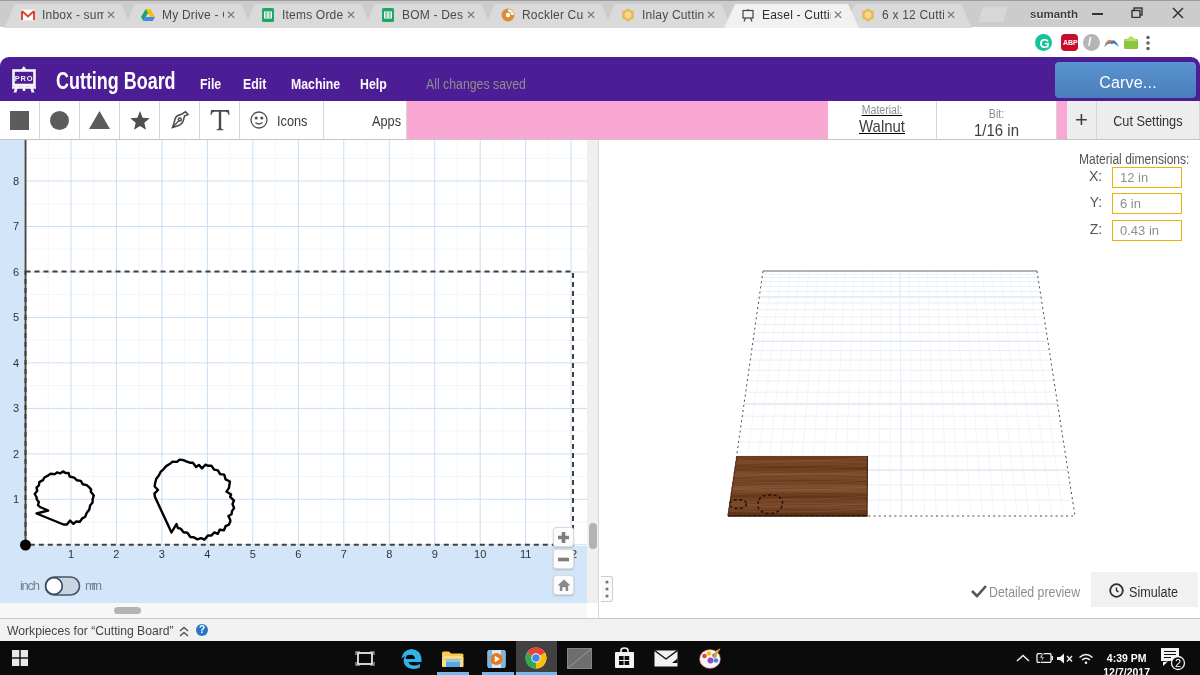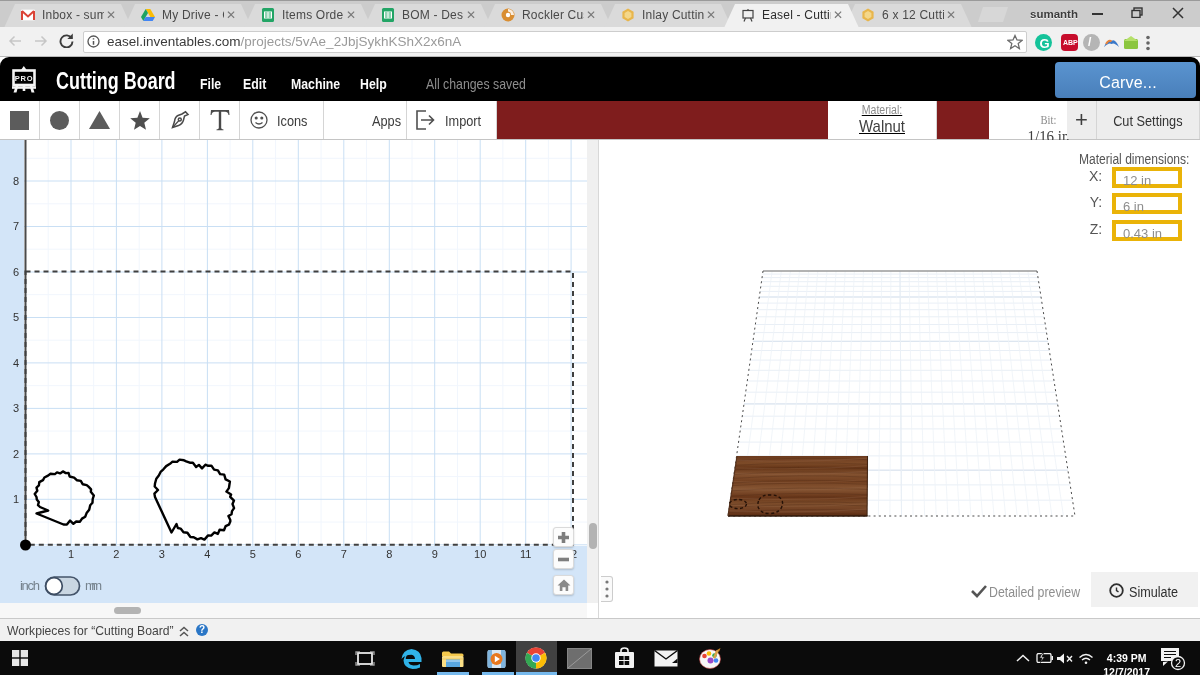--- a/index.html
+++ b/index.html
@@ -19,47 +19,47 @@
 .winbtn { position:absolute; color:#333; }
 
 
 #addrbar { top:27px; left:0; width:1200px; height:30px; background:#f1f1f1; border-bottom:1px solid #b9b9b9; }
 #omnibox { position:absolute; top:4px; left:83px; width:944px; height:22px; background:#fff; border:1px solid #cdcdcd; border-radius:2px; font-size:13.5px; color:#9a9a9a; line-height:20px; padding-left:23px; }
 #omnibox b { color:#3a3a3a; font-weight:normal; }
 .navicon { position:absolute; top:6px; font-size:16px; color:#8a8a8a; }
 .ext { position:absolute; top:34px; width:17px; height:17px; border-radius:50%; }
 
 
-#eheader { top:57px; left:0; width:1200px; height:60px; background:#000000; color:#fff;border-radius:9px; }
+#eheader { top:57px; left:0; width:1200px; height:60px; background:#4c1d95; color:#fff;border-radius:9px; }
 #eheader .menu { position:absolute; top:18px; font-size:15px; font-weight:bold; color:#fcfcfc; transform:scaleX(0.82); transform-origin:0 50%; }
 #etitle { position:absolute; top:11px; left:56px; font-size:23px; font-weight:bold; color:#fff; transform:scaleX(0.78); transform-origin:0 50%; white-space:nowrap; }
 #saved { position:absolute; top:18px; left:426px; font-size:15px; color:#8e8e8e; transform:scaleX(0.82); transform-origin:0 50%; white-space:nowrap; }
 #carvebtn { position:absolute; top:5px; left:1055px; width:141px; height:36px; background:linear-gradient(#5a94d0,#497fba); border-radius:4px; color:#fff; font-size:16px; text-align:center; line-height:41px; letter-spacing:0.2px; padding-left:5px; }
 
 
-#etoolbar { top:101px; left:0; width:1200px; height:39px; background:#7f1d1d; border-bottom:1px solid #c4c4c4; }
+#etoolbar { top:101px; left:0; width:1200px; height:39px; background:#f9a8d4; border-bottom:1px solid #c4c4c4; }
 .tcell { position:absolute; top:0; height:38px; background:#fff; border-right:1px solid #d5d5d5; display:flex; align-items:center; justify-content:center; }
 .tcell.gray { background:#ededed; }
 .tlabel { font-size:15px; color:#3c3c3c; margin-left:9px; transform:scaleX(0.85); transform-origin:0 50%; }
 .sublabel { font-size:12px; color:#8b8b8b; text-align:center; line-height:13px; transform:scaleX(0.88); }
 .subval { font-size:17px; color:#3f3f3f; text-align:center; line-height:19px; transform:scaleX(0.88); }
 
 
 #canvasarea { top:140px; left:0; width:598px; height:478px; background:#fff; }
 #vscroll { position:absolute; left:587px; top:0; width:11px; height:463px; background:#f0f0f0; }
 #vthumb { position:absolute; left:1.5px; top:383px; width:8px; height:26px; background:#b3b3b3; border-radius:4px; }
 #hscrollstrip { position:absolute; left:0; top:463px; width:587px; height:15px; background:#f7f7f7; }
 #hthumb { position:absolute; left:114px; top:4px; width:27px; height:7px; background:#b3b3b3; border-radius:3.5px; }
 .zbtn { position:absolute; left:553px; width:21px; height:20px; background:#fcfcfc; border:1px solid #dadada; border-radius:3px; box-shadow:0 1px 2px rgba(0,0,0,0.18); z-index:5; display:flex; align-items:center; justify-content:center; }
 
 
 #rightpanel { top:140px; left:598px; width:602px; height:478px; background:#fff; border-left:1px solid #d8d8d8; }
 #matdim { position:absolute; top:11px; right:11px; font-size:14px; color:#555; transform:scaleX(0.86); transform-origin:100% 50%; white-space:nowrap; }
 .dimrow { position:absolute; right:18px; font-size:14px; color:#555; }
-.dimbox { display:inline-block; width:70px; height:21px; border:4px solid #eab308; font-size:13px; color:#8e8e8e; line-height:19px; padding-left:7px; margin-left:6px; vertical-align:middle; background:#fff; }
+.dimbox { display:inline-block; width:70px; height:21px; border:1px solid #eab308; font-size:13px; color:#8e8e8e; line-height:19px; padding-left:7px; margin-left:6px; vertical-align:middle; background:#fff; }
 #dragdots { position:absolute; left:2px; top:436px; width:12px; height:26px; background:#fafafa; border:1px solid #ccc; border-left:none; border-radius:0 3px 3px 0; display:flex; align-items:center; justify-content:center; }
 #detailtxt { position:absolute; top:444px; left:390px; font-size:14px; color:#8e8e8e; transform:scaleX(0.88); transform-origin:0 50%; white-space:nowrap; }
 #simbtn { position:absolute; top:432px; left:492px; width:107px; height:35px; background:#f1f1f1; }
 
 
 #workbar { top:618px; left:0; width:1200px; height:23px; background:#f1f1f1; border-top:1px solid #c9c9c9; font-size:14px; color:#444; }
 
 
 #taskbar { top:641px; left:0; width:1200px; height:34px; background:#0b0b0b; }
 #searchbox { position:absolute; left:42px; top:1px; width:295px; height:31px; background:#2f2f2f; border:1px solid #4e4e4e; display:flex; align-items:center; }
@@ -150,40 +150,20 @@
       <rect x="0" y="5" width="11" height="2" fill="#333"></rect>
     </svg>
   <svg class="winbtn" style="top:7px; left:1131px;" width="12" height="11" fill="none" stroke="#333" stroke-width="1.4">
       <rect x="3" y="1" width="8" height="7"></rect>
       <rect x="1" y="3.5" width="8" height="7" fill="#ccc"></rect>
     </svg>
   <svg class="winbtn" style="top:7px; left:1172px;" width="12" height="12">
       <path d="M1 1 L11 11 M11 1 L1 11" stroke="#333" stroke-width="1.5"></path>
     </svg>
 
-  <div class="abs" id="addrbar">
-    <svg class="navicon" style="left:8px; top:34px; position:fixed;" width="14" height="14">
-        <path d="M13 7 H2 M6.5 2.5 L2 7 L6.5 11.5" stroke="#c6c6c6" stroke-width="1.5" fill="none"></path>
-      </svg>
-    <svg class="navicon" style="left:34px; top:34px; position:fixed;" width="14" height="14">
-        <path d="M1 7 H12 M7.5 2.5 L12 7 L7.5 11.5" stroke="#c6c6c6" stroke-width="1.5" fill="none"></path>
-      </svg>
-    <svg class="navicon" style="left:59px; top:33px; position:fixed;" width="15" height="15" fill="none">
-        <path d="M12.7 5.4 A6 6 0 1 0 13.5 8.5" stroke="#3c3c3c" stroke-width="1.9"></path>
-        <path d="M13.8 0.5 L13.8 5.9 L8.4 5.9 Z" fill="#3c3c3c"></path>
-      </svg>
-    <div id="omnibox"><b>easel.inventables.com</b>/projects/5vAe_2JbjSykhKShX2x6nA</div>
-    <svg style="position:absolute; left:87px; top:8px;" width="13" height="13" fill="none">
-        <circle cx="6.5" cy="6.5" r="5.5" stroke="#555" stroke-width="1.3"></circle>
-        <path d="M6.5 6 V9.8 M6.5 3.2 V4.6" stroke="#555" stroke-width="1.5"></path>
-      </svg>
-    <svg style="position:absolute; left:1007px; top:7px;" width="16" height="16" fill="none">
-        <path d="M8 1.5 L10 6 L15 6.4 L11.2 9.6 L12.4 14.5 L8 11.8 L3.6 14.5 L4.8 9.6 L1 6.4 L6 6 Z" stroke="#6b6b6b" stroke-width="1.3"></path>
-      </svg>
-  </div>
 
   <div class="ext" style="left:1035px; background:#15c39a;"></div>
   <div style="position:absolute; left:1039.5px; top:36px; color:#fff; font-size:13px; font-weight:bold;">G</div>
   <div class="ext" style="left:1061px; background:#c70d2c; border-radius:4px;"></div>
   <div style="position:absolute; left:1063px; top:39px; color:#fff; font-size:7px; font-weight:bold;">ABP</div>
   <div class="ext" style="left:1083px; background:#b5b5b5;"></div>
   <div style="position:absolute; left:1088px; top:35px; color:#fff; font-size:12px; font-weight:bold;">/</div>
   <svg style="position:absolute; left:1103px; top:36px;" width="17" height="13">
       <path d="M1 11 Q5 2 8.5 5 Q12 2 16 11 Q11 6 8.5 8 Q6 6 1 11 Z" fill="#3b78c8"></path>
       <path d="M3 8 Q6 3 8.5 5.5" fill="none" stroke="#e8833a" stroke-width="2"></path>
@@ -262,32 +242,25 @@
           <path d="M2 8 L11 5.5 L20.5 8 L11 10.8 Z" fill="#b0b0b0"></path>
           <path d="M2 8 V13.5 L11 16.5 V10.8 Z" fill="#777"></path>
           <path d="M20.5 8 V13.5 L11 16.5 V10.8 Z" fill="#919191"></path>
           <ellipse cx="6.5" cy="6.2" rx="2.7" ry="1.6" fill="#888"></ellipse>
           <ellipse cx="6.5" cy="5.4" rx="2.7" ry="1.6" fill="#a5a5a5"></ellipse>
           <ellipse cx="14.5" cy="6.2" rx="2.7" ry="1.6" fill="#888"></ellipse>
           <ellipse cx="14.5" cy="5.4" rx="2.7" ry="1.6" fill="#a5a5a5"></ellipse>
         </svg>
       <div class="tlabel">Apps</div>
     </div>
-    <div class="tcell" style="left:407px; width:90px;">
-      <svg width="20" height="20" fill="none" stroke="#4f4f4f" stroke-width="1.6">
-          <path d="M10 19 H1 V1 H10"></path>
-          <path d="M5 10 H17 M13 5.5 L17.5 10 L13 14.5"></path>
-        </svg>
-      <div class="tlabel">Import</div>
-    </div>
     <div class="tcell" style="left:828px; width:109px; display:block; text-align:center; padding-top:3px;text-decoration:underline;">
       <div class="sublabel">Material:</div>
         <div class="subval">Walnut</div>
     </div>
-    <div class="tcell" style="left:989px; width:120px; display:block; text-align:center; padding-top:13px;font-family:Liberation Serif, serif;">
+    <div class="tcell" style="left:937px; width:120px; display:block; text-align:center; padding-top:7px;">
       <div class="sublabel">Bit:</div>
         <div class="subval">1/16 in</div>
     </div>
     <div class="tcell gray" style="left:1067px; width:30px; font-size:22px; color:#3f3f3f; font-weight:300;">+</div>
     <div class="tcell gray" style="left:1097px; width:103px;">
         <span style="font-size:15px; color:#333; transform:scaleX(0.85); display:inline-block;">Cut Settings</span>
       </div>
   </div>
 
   <div class="abs" id="canvasarea">

